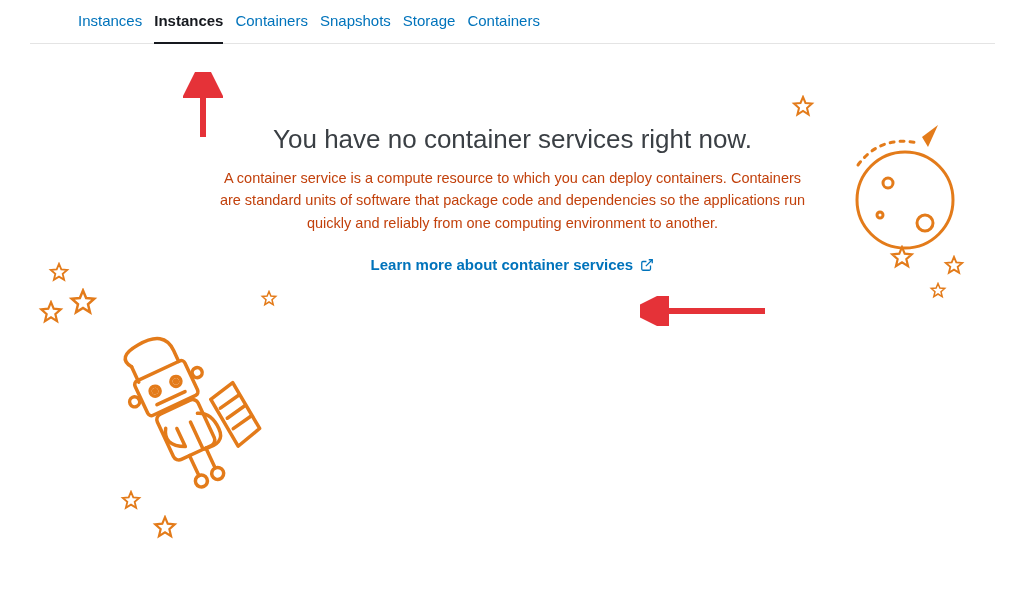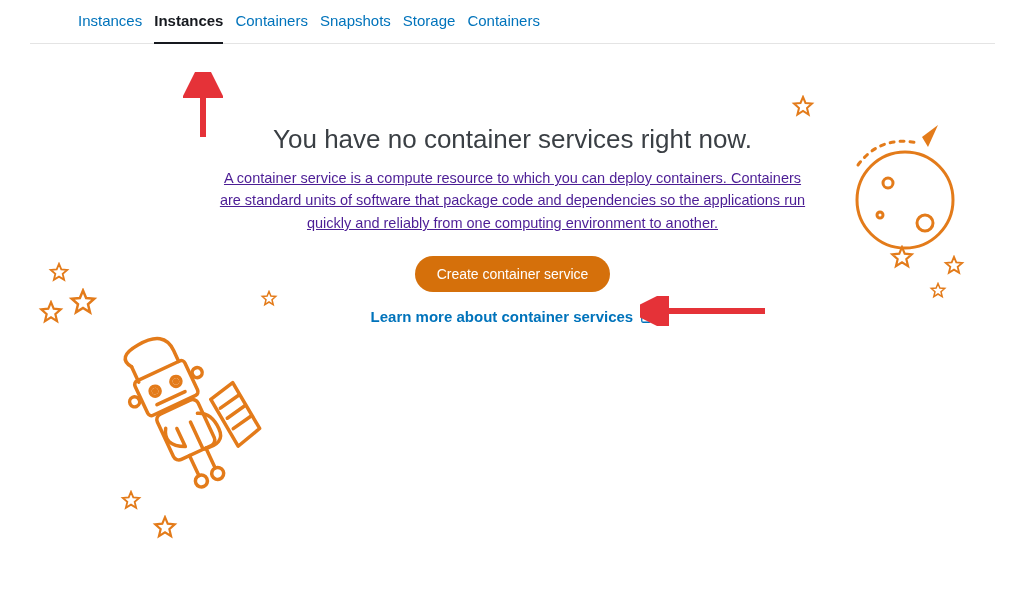--- a/index.html
+++ b/index.html
@@ -45,25 +45,24 @@
       position: relative;
     }
     .empty h1 {
       font-size: 26px;
       font-weight: 400;
       color: #3a3f44;
       margin-bottom: 12px;
     }
     .empty p {
       font-size: 14.5px;
-      color: #4c1d95;
+      color: #c2410c;
       line-height: 1.55;
       margin-bottom: 22px;
       padding: 0 10px;
-      text-decoration: underline;
     }
     .btn {
       background: #d5700b;
       color: #fff;
       border: none;
       font-size: 14px;
       padding: 10px 22px;
       border-radius: 22px;
       cursor: pointer;
     }
@@ -92,21 +91,20 @@
   <div class="tab active">Instances</div>
   <div class="tab">Containers</div>
   <div class="tab">Snapshots</div>
   <div class="tab">Storage</div>
   <div class="tab">Containers</div>
 </nav>
 
 <div class="empty">
   <h1>You have no container services right now.</h1>
   <p>A container service is a compute resource to which you can deploy containers. Containers are standard units of software that package code and dependencies so the applications run quickly and reliably from one computing environment to another.</p>
-  <button class="btn">Create container service</button>
   <a href="#" class="learn">
     <span>Learn more about container services</span>
     <svg width="14" height="14" viewBox="0 0 24 24" fill="none" stroke="#0073bb" stroke-width="2.2">
         <path d="M18 13v6a2 2 0 0 1-2 2H5a2 2 0 0 1-2-2V8a2 2 0 0 1 2-2h6"></path>
         <polyline points="15 3 21 3 21 9"></polyline>
         <line x1="10" y1="14" x2="21" y2="3"></line>
       </svg>
   </a>
 </div>
 

